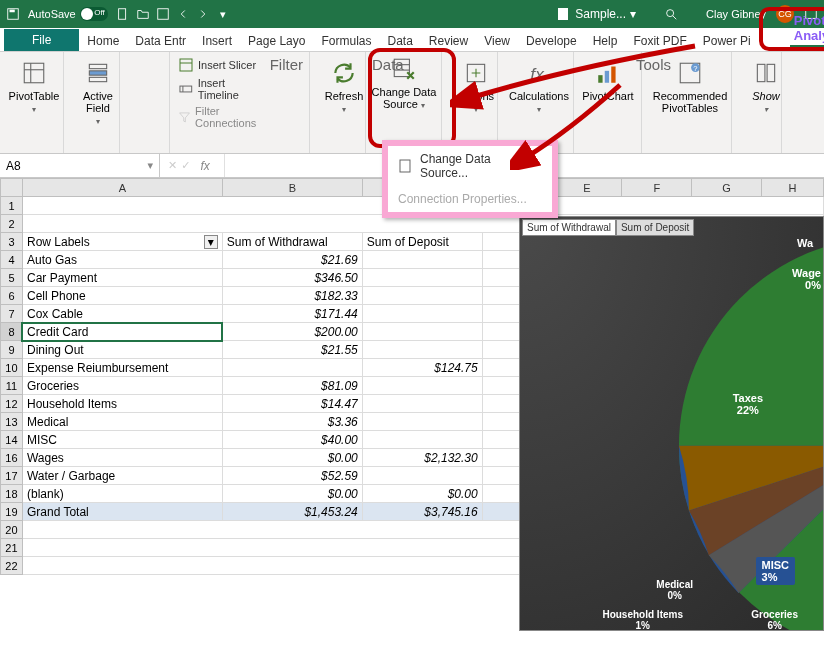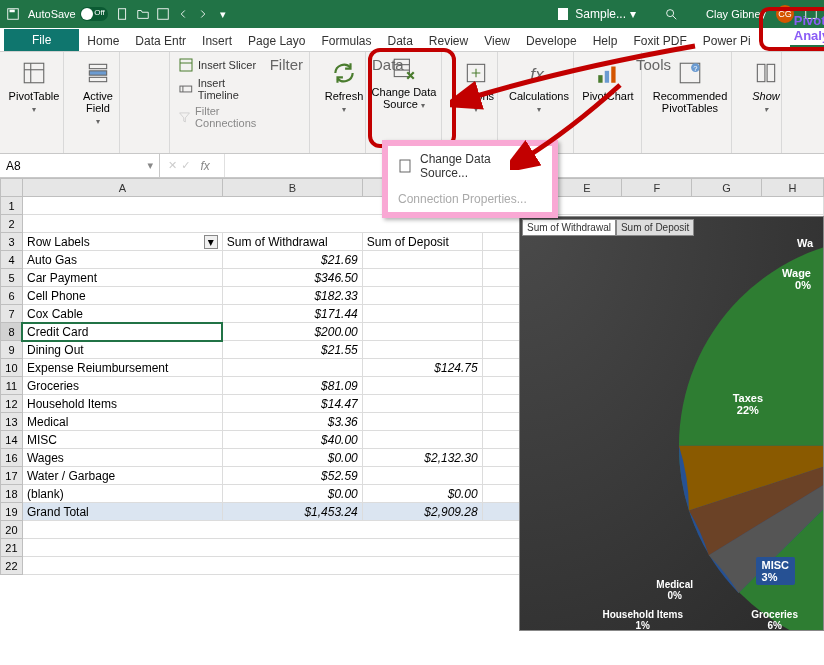--- a/index.html
+++ b/index.html
@@ -502,21 +502,21 @@
           <th class="row-hdr">18</th>
           <td class="cell">(blank)</td>
           <td class="cell num">$0.00</td>
           <td class="cell num">$0.00</td>
           <td class="cell" colspan="5"></td>
         </tr>
   <tr class="gt-row">
           <th class="row-hdr">19</th>
           <td class="cell">Grand Total</td>
           <td class="cell num">$1,453.24</td>
-          <td class="cell num">$2,909.28</td>
+          <td class="cell num">$3,745.16</td>
           <td class="cell" colspan="5"></td>
         </tr>
   <tr>
           <th class="row-hdr">20</th>
           <td class="cell" colspan="8"></td>
         </tr>
   <tr>
           <th class="row-hdr">21</th>
           <td class="cell" colspan="8"></td>
         </tr>
@@ -536,20 +536,20 @@
     <g transform="translate(370,230)">
       <circle r="210" fill="#2e7d32"></circle>
       <path d="M0,0 L0,-210 A210,210 0 0,1 60,-201 z" fill="#4a7c2e"></path>
       <path d="M0,0 L-150,148 A210,210 0 0,1 -210,0 z" fill="#265194"></path>
       <path d="M0,0 L-180,110 A210,210 0 0,1 -150,148 z" fill="#555"></path>
       <path d="M0,0 L-200,65 A210,210 0 0,1 -180,110 z" fill="#6b4226"></path>
       <path d="M0,0 L-210,0 A210,210 0 0,1 -200,65 z" fill="#8a5a00"></path>
     </g>
   </svg>
   <div class="pie-labels" style="top:20px; right:10px;">Wa</div>
-  <div class="pie-labels" style="top:50px; right:12px; text-align:right;"><span>Wage</span><br><span>0</span>%</div>
+  <div class="pie-labels" style="top:50px; right:2px; text-align:right;"><span>Wage</span><br><span>0</span>%</div>
   <div class="pie-labels" style="top:175px; right:60px; text-align:center;"><span>Taxes</span><br><span>22</span>%</div>
   <div class="misc-badge"><span>MISC</span><br><span>3</span>%</div>
   <div class="pie-labels" style="top:362px; right:130px; text-align:center; font-size:10px;"><span>Medical</span><br><span>0</span>%</div>
   <div class="pie-labels" style="top:392px; right:140px; text-align:center; font-size:10px;"><span>Household Items</span><br><span>1</span>%</div>
   <div class="pie-labels" style="top:392px; right:25px; text-align:center; font-size:10px;"><span>Groceries</span><br><span>6</span>%</div>
 </div>
 </div>
 
 </body></html>

